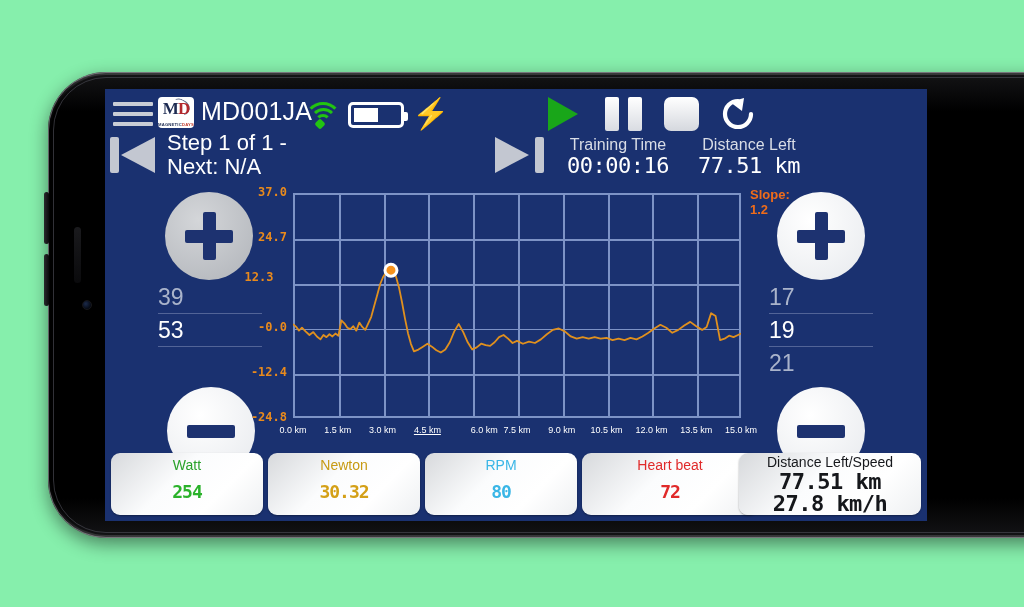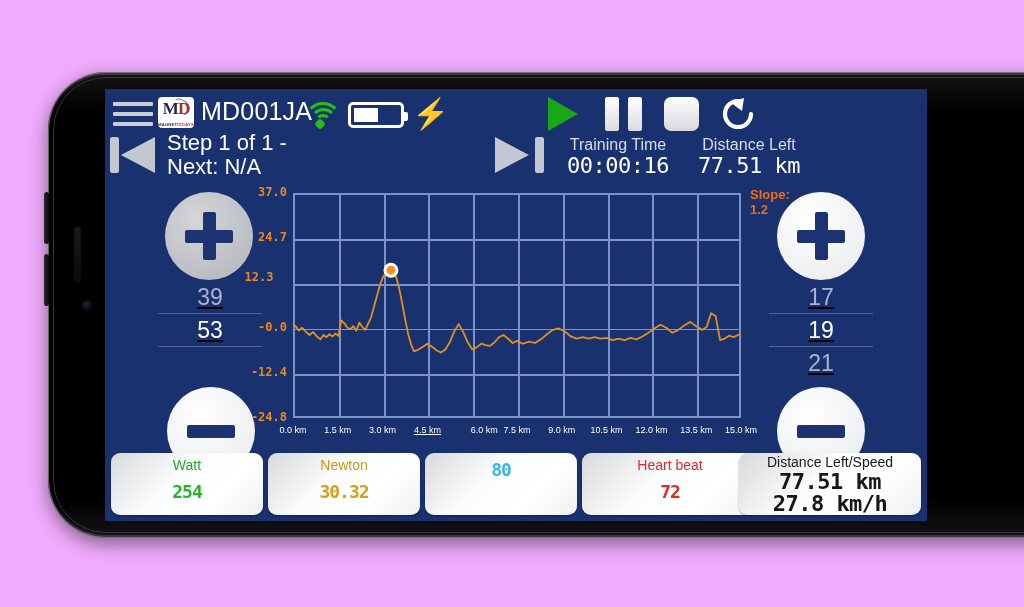--- a/index.html
+++ b/index.html
@@ -1,18 +1,18 @@
 <!DOCTYPE html>
 <html><head>
 <meta charset="utf-8">
 <style>
   html,body{margin:0;padding:0;background:#ffffff;}
   body{width:1024px;height:607px;overflow:hidden;font-family:"Liberation Sans",sans-serif;}
 
-  #stage{position:relative;width:1024px;height:607px;background:#f0abfc;}
+  #stage{position:relative;width:1024px;height:607px;background:#86efac;}
 
   
   .phone{
     position:absolute;left:48px;top:72px;width:1100px;height:466px;
   }
   .phone-shell{
     position:absolute;left:0;top:0;width:1088px;height:466px;
     border-radius:58px;
     background:
       linear-gradient(180deg,#3a3a3c 0%,#101012 5%,#000 12%,#000 88%,#101012 95%,#3a3a3c 100%);
@@ -131,21 +131,21 @@
 
   .lplus{left:60px;top:103px;width:88px;height:88px;
     background:radial-gradient(circle at 38% 32%,#d4d6d9 0%,#b9bcc1 75%);}
   .lminus{left:62px;top:298px;width:88px;height:88px;
     background:radial-gradient(circle at 38% 32%,#ffffff 0%,#eceef1 78%);}
   .rplus{left:672px;top:103px;width:88px;height:88px;
     background:radial-gradient(circle at 38% 32%,#ffffff 0%,#eceef1 78%);}
   .rminus{left:672px;top:298px;width:88px;height:88px;
     background:radial-gradient(circle at 38% 32%,#ffffff 0%,#eceef1 78%);}
 
-  .sidevals{position:absolute;width:104px;text-align:center;text-decoration:underline;}
+  .sidevals{position:absolute;width:104px;text-align:left;}
   .sidevals.left{left:53px;top:192px;}
   .sidevals.right{left:664px;top:192px;}
   .sv{font-size:23px;line-height:33px;color:#aab4cb;position:relative;}
   .sv.hl{color:#ffffff;}
   .sv.sep:after{content:"";position:absolute;left:0;bottom:0;width:100%;height:1px;
      background:rgba(150,165,200,.45);}
 
   
   .chart{position:absolute;left:130px;top:96px;width:565px;height:264px;}
   .plot{position:absolute;left:58px;top:8px;width:448px;height:225px;
@@ -343,20 +343,21 @@
       <div class="metrics">
         <div class="mpanel p1">
           <div class="mlabel" id="m0l" style="color: rgb(42, 162, 42);">Watt</div>
           <div class="mval" id="m0v" style="color: rgb(42, 178, 42);">254</div>
         </div>
         <div class="mpanel p2">
           <div class="mlabel" id="m1l" style="color: rgb(199, 154, 19);">Newton</div>
           <div class="mval" id="m1v" style="color: rgb(212, 160, 23);">30.32</div>
         </div>
         <div class="mpanel p3">
+          <div class="mlabel" id="m2l" style="color: rgb(58, 182, 230);">RPM</div>
           <div class="mval" id="m2v" style="color: rgb(58, 182, 230);">80</div>
         </div>
         <div class="mpanel p4">
           <div class="mlabel" id="m3l" style="color: rgb(224, 42, 42);">Heart beat</div>
           <div class="mval" id="m3v" style="color: rgb(224, 42, 42);">72</div>
         </div>
         <div class="mpanel p5">
           <div class="mlabel">Distance Left/Speed</div>
           <div class="mval">
             <span>77.51</span>

